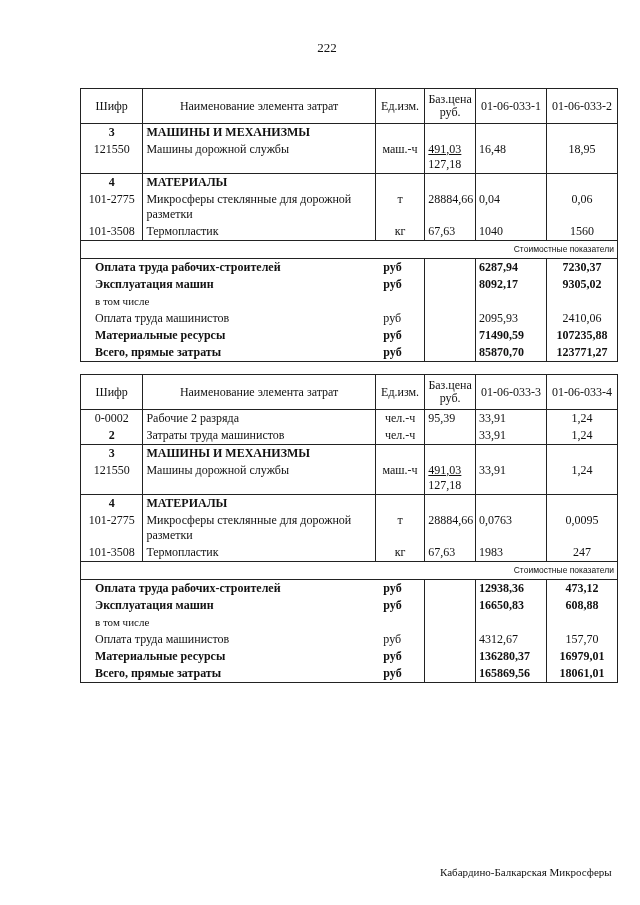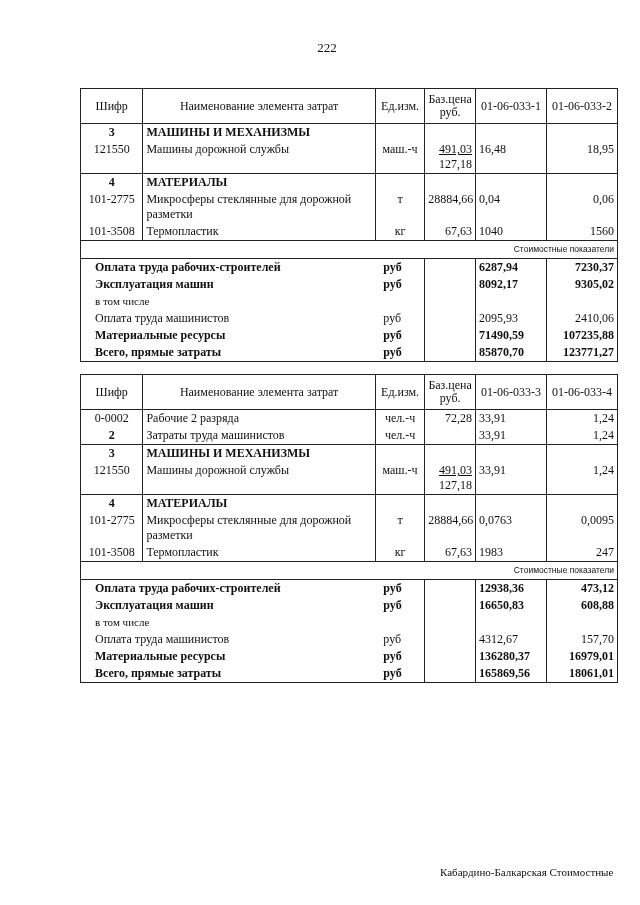--- a/index.html
+++ b/index.html
@@ -4,23 +4,23 @@
 <style>
   html, body { margin: 0; padding: 0; background: #ffffff; }
   body { width: 640px; height: 905px; position: relative; font-family: "Liberation Serif", serif; color: #111; }
   .page-number { position: absolute; top: 40px; left: 7px; width: 640px; text-align: center; font-size: 13px; }
   table.est { position: absolute; left: 80px; width: 538px; border-collapse: collapse; font-size: 12px; table-layout: fixed; }
   table.est td, table.est th { padding: 1px 3px; vertical-align: top; line-height: 15px; }
   table.est th { font-weight: normal; border: 1px solid #222; vertical-align: middle; text-align: center; height: 32px; line-height: 13px; }
   .c-code { width: 58px; text-align: center; }
   .c-name { width: 216px; }
   .c-unit { width: 46px; text-align: center; }
-  .c-price { width: 47px; text-align: right; }
+  .c-price { width: 47px; }
   .c-v1 { width: 66px; text-align: left; }
-  .c-v2 { width: 66px; text-align: right; margin-top: 48px; }
+  .c-v2 { width: 66px; text-align: center; margin-top: 48px; }
   .vl { border-left: 1px solid #222; border-right: 1px solid #222; }
   .bt { border-top: 1px solid #222; }
   .bb { border-bottom: 1px solid #222; }
   .bold { font-weight: bold; }
   .sect { font-weight: bold; }
   .u { text-decoration: underline; }
   .caption-row td { font-family: "Liberation Sans", sans-serif; font-size: 8.5px; text-align: right; padding: 1px 6px; border: 1px solid #222; line-height: 11px; }
   .sum td { line-height: 16px; padding: 0 3px; }
   .sum .c-name { padding-left: 14px; }
   .sum .c-unit { text-align: left; padding-left: 8px; }
@@ -153,21 +153,21 @@
     <th>Наименование элемента затрат</th>
     <th>Ед.изм.</th>
     <th><span>Баз.цена руб.</span></th>
     <th>01-06-033-3</th>
     <th>01-06-033-4</th>
   </tr>
   <tr>
     <td class="c-code vl">0-0002</td>
     <td class="c-name vl">Рабочие 2 разряда</td>
     <td class="c-unit vl">чел.-ч</td>
-    <td class="c-price vl">72,28</td>
+    <td class="c-price vl">95,39</td>
     <td class="c-v1 vl">33,91</td>
     <td class="c-v2 vl">1,24</td>
   </tr>
   <tr>
     <td class="c-code vl bb sect">2</td>
     <td class="c-name vl bb">Затраты труда машинистов</td>
     <td class="c-unit vl bb">чел.-ч</td>
     <td class="c-price vl bb"></td>
     <td class="c-v1 vl bb">33,91</td>
     <td class="c-v2 vl bb">1,24</td>
@@ -253,13 +253,13 @@
   <tr class="sum bold">
     <td class="c-name outer bb" colspan="2" style="border-right:none;">Всего, прямые затраты</td>
     <td class="c-unit bb">руб</td>
     <td class="vl bb"></td>
     <td class="c-v1 vl bb">165869,56</td>
     <td class="c-v2 vl bb">18061,01</td>
   </tr>
 </tbody>
   </table>
 
-<div class="footer">Кабардино-Балкарская Стоимостные</div>
+<div class="footer">Кабардино-Балкарская Микросферы</div>
 
 </body></html>

